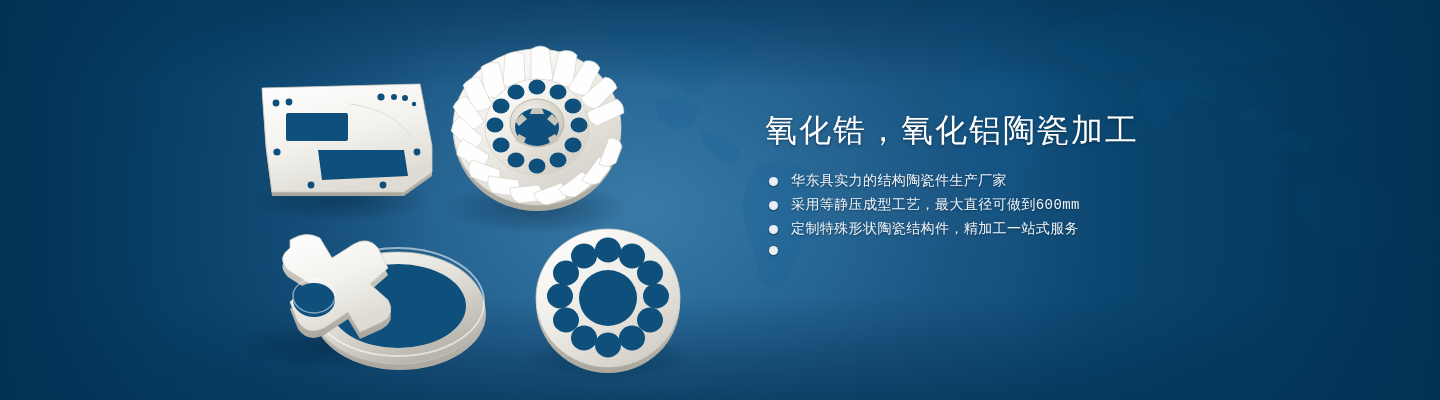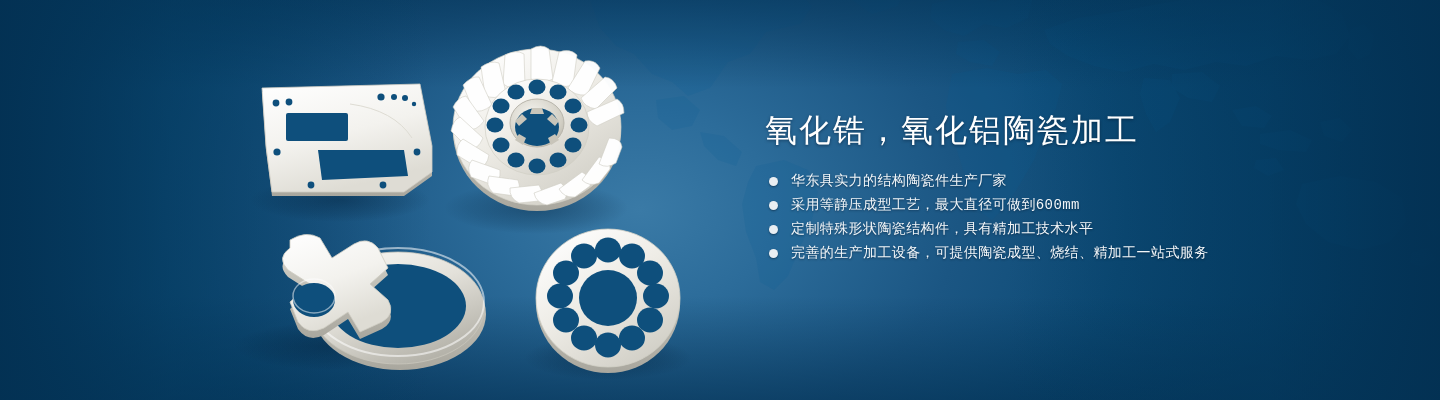--- a/index.html
+++ b/index.html
@@ -297,22 +297,21 @@
       <li class="bullet">
         <span class="dot"></span>
         <span class="bullet-text">华东具实力的结构陶瓷件生产厂家</span>
       </li>
       <li class="bullet">
         <span class="dot"></span>
         <span class="bullet-text">采用等静压成型工艺，最大直径可做到600mm</span>
       </li>
       <li class="bullet">
         <span class="dot"></span>
-        <span class="bullet-text">定制特殊形状陶瓷结构件，具有精加工技术水平</span>
+        <span class="bullet-text">定制特殊形状陶瓷结构件，精加工一站式服务</span>
       </li>
       <li class="bullet">
         <span class="dot"></span>
-        <span class="bullet-text">完善的生产加工设备，可提供陶瓷成型、烧结、精加工一站式服务</span>
       </li>
     </ul>
   </div>
 
 </div>
 
 </body></html>

